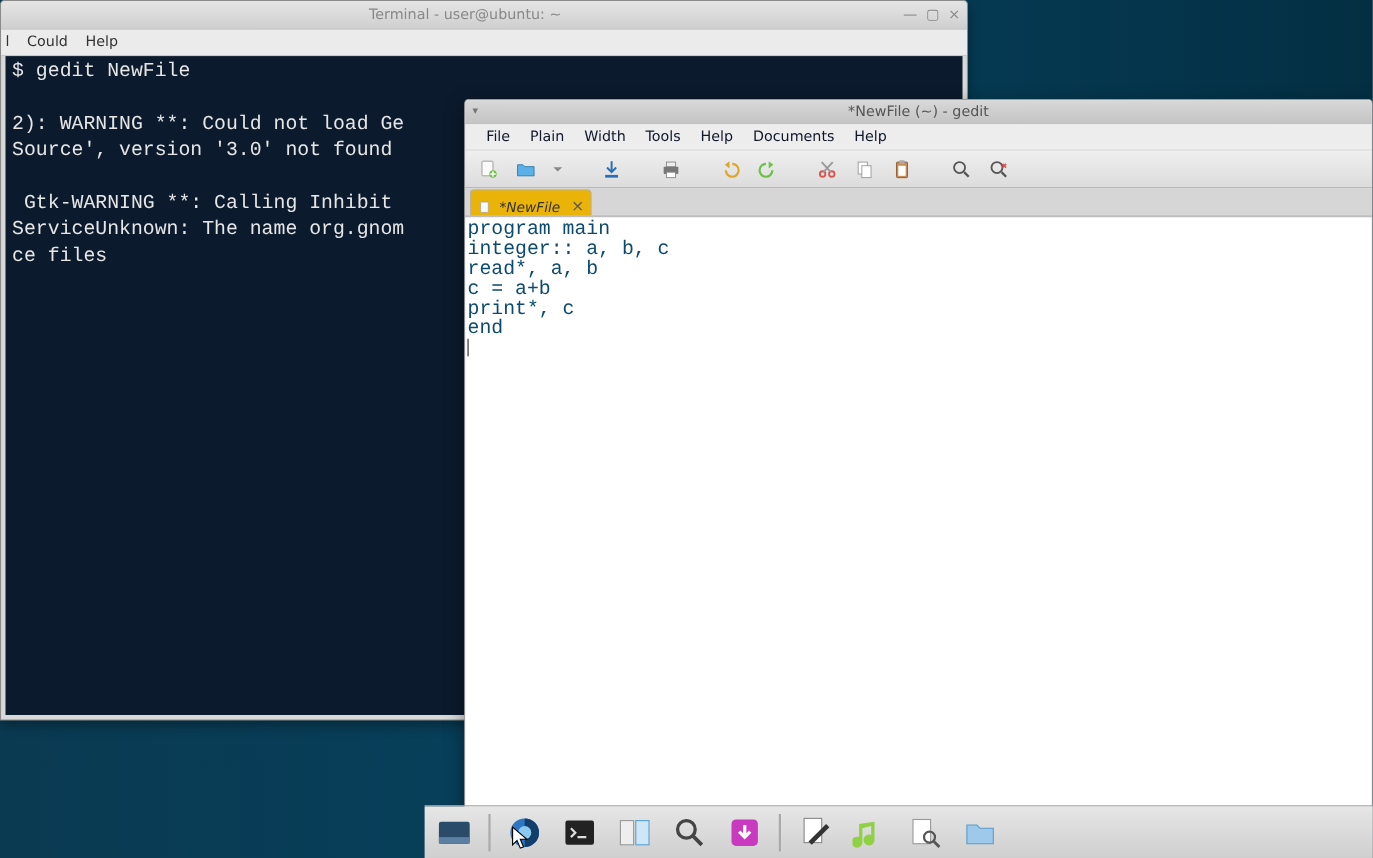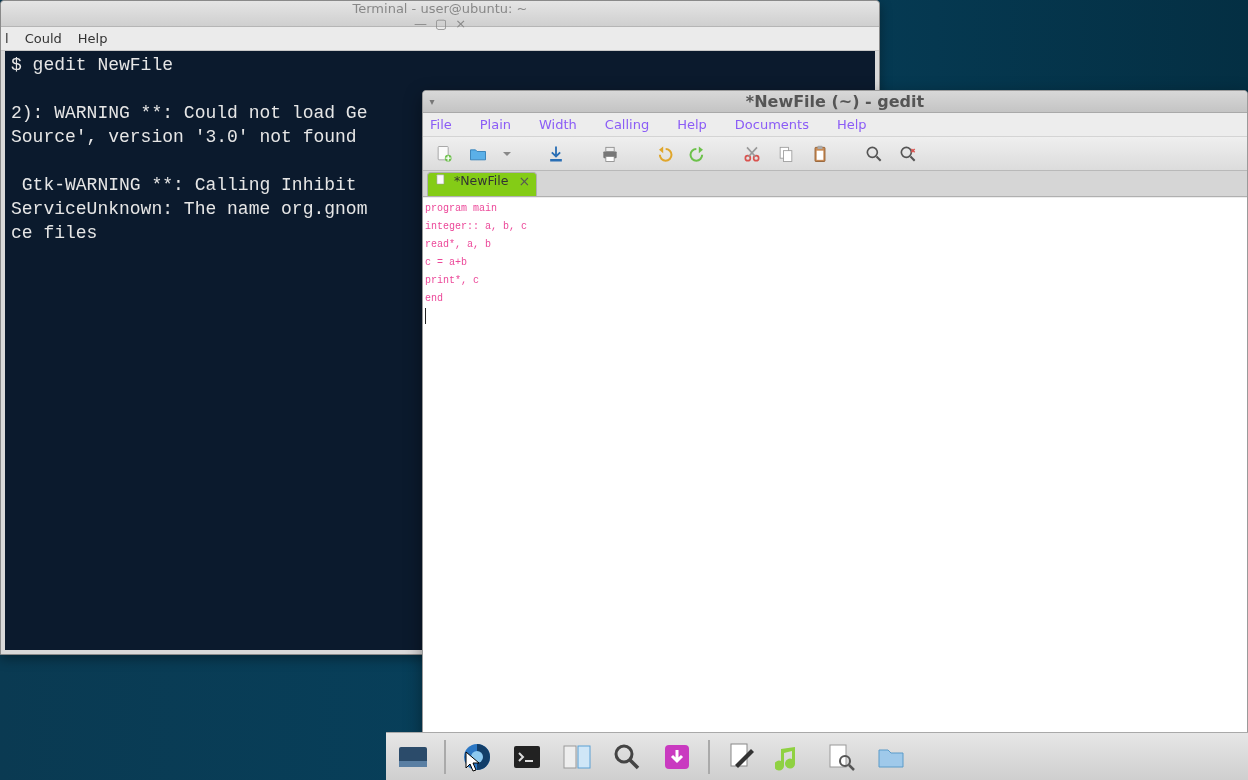--- a/index.html
+++ b/index.html
@@ -11,21 +11,21 @@
   }
   
   .terminal-window {
     position: absolute; left: 0; top: 0; width: 880px; height: 655px;
     background: #d9d9d9; border: 1px solid #8a8a8a; border-radius: 4px 4px 0 0;
     box-shadow: 0 4px 12px rgba(0,0,0,.35);
   }
   .term-titlebar {
     height: 26px; background: linear-gradient(#e5e5e5,#cfcfcf);
     border-bottom: 1px solid #b5b5b5; border-radius: 4px 4px 0 0;
-    display: flex; align-items: center; padding: 0 6px; color: #888; flex-direction: column;
+    display: flex; align-items: center; padding: 0 6px; color: #888;
   }
   .term-title { flex: 1; text-align: center; font-weight: 500; }
   .win-btns { display: flex; gap: 8px; }
   .win-btn { color: #888; font-size: 13px; cursor: pointer; }
   .term-menubar {
     height: 24px; background: #ebebeb; border-bottom: 1px solid #c8c8c8;
     display: flex; align-items: center; padding-left: 4px; gap: 16px; color: #333;
   }
   .term-menubar span { cursor: pointer; }
   .term-body {
@@ -38,51 +38,51 @@
   .gedit-window {
     position: absolute; left: 422px; top: 90px; width: 826px; height: 690px;
     background: #ededed; border: 1px solid #9a9a9a; border-radius: 4px 4px 0 0;
     box-shadow: 0 6px 18px rgba(0,0,0,.4);
   }
   .gedit-titlebar {
     height: 22px; background: linear-gradient(#d8d8d8,#c4c4c4);
     border-bottom: 1px solid #a9a9a9; border-radius: 4px 4px 0 0;
     display: flex; align-items: center; color: #444;
   }
-  .gedit-title { flex: 1; text-align: center; font-weight: 700; font-size: 16px; color:#555; }
+  .gedit-title { flex: 1; text-align: center; font-weight: 400; font-size: 13px; color:#555; }
   .gedit-corner { width: 18px; font-size: 10px; color:#777; text-align:center; }
   .gedit-menubar {
     height: 24px; background: #ededed; border-bottom: 1px solid #d4d4d4;
-    display: flex; align-items: center; padding-left: 7px; gap: 28px; color:#8b5cf6;
+    display: flex; align-items: center; padding-left: 19px; gap: 18px; color:#0f172a;
   }
   .gedit-menubar span { cursor: pointer; }
   .gedit-toolbar {
     height: 34px; background: linear-gradient(#efefef,#dcdcdc);
     border-bottom: 1px solid #b9b9b9; display: flex; align-items: center; padding: 0 8px; gap: 8px;
   }
   .tool { width: 26px; height: 26px; display: flex; align-items: center; justify-content: center;
     cursor: pointer; border-radius: 3px; }
   .tool svg { width: 20px; height: 20px; }
   .divider { width: 12px; }
   .gedit-tabstrip {
     height: 26px; background: #d6d6d6; border-bottom: 1px solid #b0b0b0;
     display: flex; align-items: flex-end; padding-left: 4px;
   }
   .doc-tab {
-    height: 24px; background: #84cc16; border: 1px solid #b0b0b0; border-bottom: none;
-    border-radius: 4px 4px 0 0; display: flex; align-items: flex-start; padding: 0 6px;
-    gap: 6px; font-size: 12.5px; color:#333;
+    height: 24px; background: #eab308; border: 1px solid #b0b0b0; border-bottom: none;
+    border-radius: 4px 4px 0 0; display: flex; align-items: flex-end; padding: 0 6px;
+    gap: 6px; font-size: 12.5px; color:#333;font-style:italic;
   }
   .file-ico { width: 14px; height: 14px; }
   .tab-close { font-size: 14px; color:#555; cursor: pointer; margin-left:4px; }
   .gedit-editor {
     position: absolute; left: 0; right: 0; top: 107px; bottom: 22px;
-    background: #fff; color: #ec4899;
+    background: #fff; color: #0c4a6e;
     font-family: "Liberation Mono","DejaVu Sans Mono",monospace;
-    font-size: 10px; line-height: 18px; padding: 2px 2px; white-space: pre;
+    font-size: 18px; line-height: 18px; padding: 2px 2px; white-space: pre;
   }
   .gedit-cursor {
     display: inline-block; width: 1px; height: 16px; background: #222; vertical-align: middle;
   }
   .gedit-statusbar {
     position: absolute; left: 0; right: 0; bottom: 0; height: 22px;
     background: linear-gradient(#e6e6e6,#d4d4d4); border-top: 1px solid #bdbdbd;
     display: flex; align-items: center; justify-content: flex-end;
     padding-right: 12px; gap: 32px; color:#444; font-size: 12.5px;
   }
@@ -132,21 +132,21 @@
 <div class="gedit-window">
   <div class="gedit-titlebar">
     <div class="gedit-corner">▾</div>
     <div class="gedit-title">*NewFile (~) - gedit</div>
     <div class="gedit-corner"></div>
   </div>
   <div class="gedit-menubar">
     <span>File</span>
     <span>Plain</span>
     <span>Width</span>
-    <span>Calling</span>
+    <span>Tools</span>
     <span>Help</span>
     <span>Documents</span>
     <span>Help</span>
   </div>
   <div class="gedit-toolbar">
     <div class="tool">
       <svg viewBox="0 0 24 24">
           <rect x="5" y="3" width="12" height="16" rx="1" fill="#fafafa" stroke="#999"></rect>
           <circle cx="17" cy="17" r="4" fill="#6cc04a"></circle>
           <path d="M17 14v6M14 17h6" stroke="#fff" stroke-width="1.6"></path>

